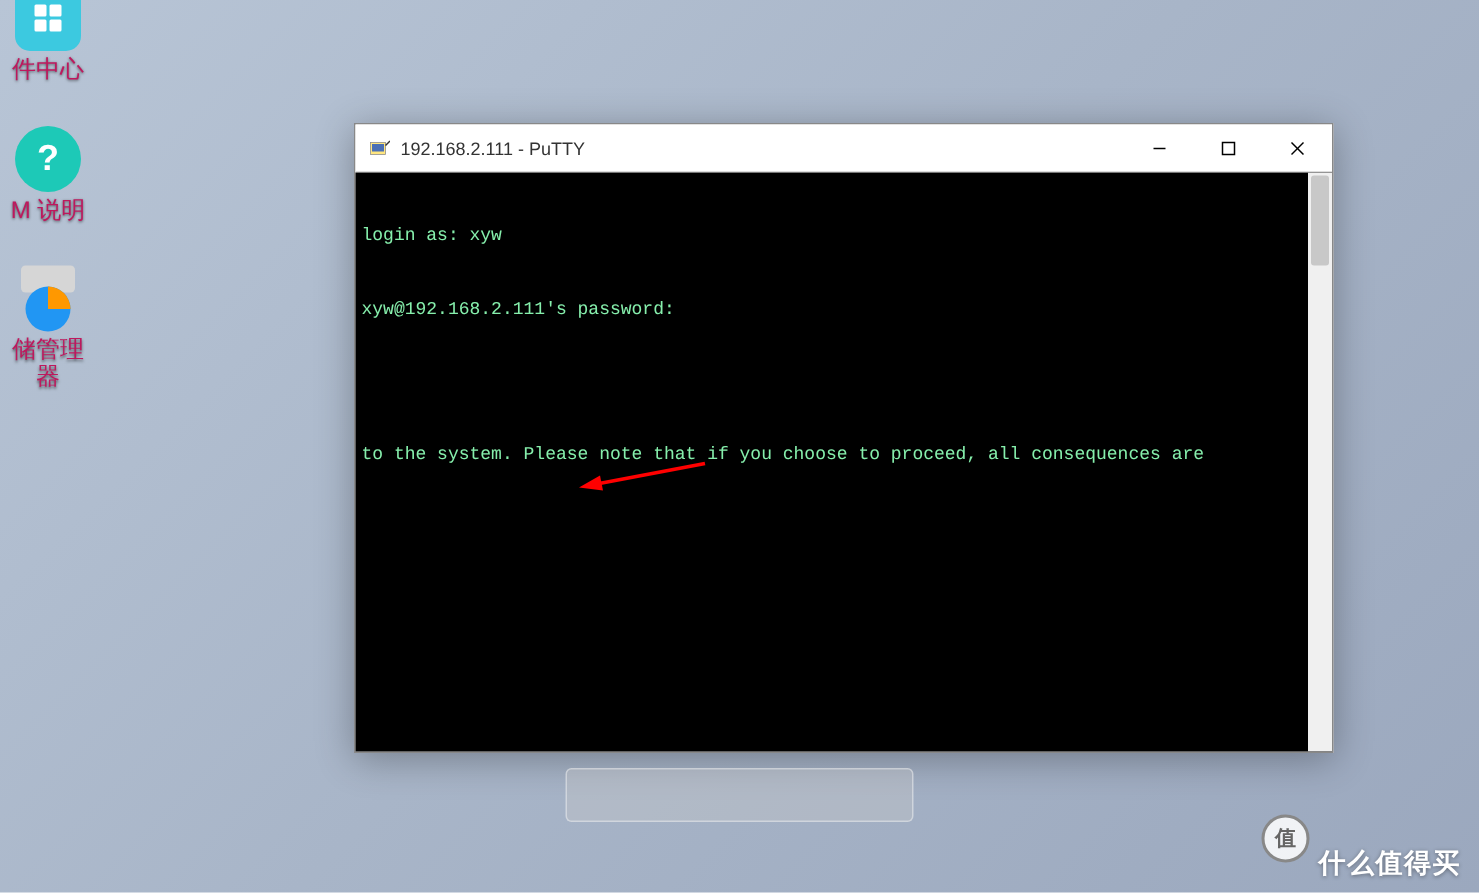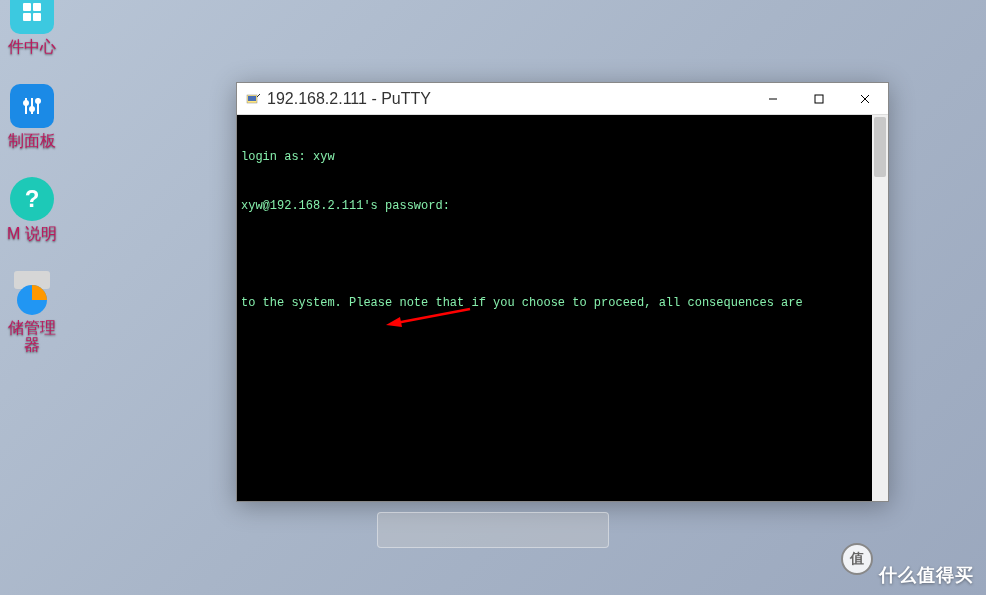--- a/index.html
+++ b/index.html
@@ -62,21 +62,21 @@
     box-shadow: 0 4px 24px rgba(0,0,0,.3);
     display: flex;
     flex-direction: column;
   }
   .titlebar {
     height: 32px;
     background: #fff;
     display: flex;
     align-items: center;
     padding-left: 8px;
-    font-size: 16px;
+    font-size: 12px;
     color: #333;
     border-bottom: 1px solid #ddd;
   }
   .titlebar .appicon {
     width: 16px; height: 16px;
     margin-right: 6px;
     display: flex; align-items: center; justify-content: center;
   }
   .titlebar .spacer { flex: 1; }
   .winbtn {
@@ -170,33 +170,20 @@
         <svg width="24" height="24" viewBox="0 0 24 24" fill="#fff">
             <rect x="3" y="3" width="8" height="8" rx="1"></rect>
             <rect x="13" y="3" width="8" height="8" rx="1"></rect>
             <rect x="3" y="13" width="8" height="8" rx="1"></rect>
             <rect x="13" y="13" width="8" height="8" rx="1"></rect>
           </svg>
       </div>
       <span class="lbl">件中心</span>
     </div>
     <div class="dicon">
-      <div class="box" style="background:#1b8ae6;">
-        <svg width="24" height="24" viewBox="0 0 24 24" fill="none" stroke="#fff" stroke-width="2">
-            <line x1="6" y1="4" x2="6" y2="20"></line>
-            <line x1="12" y1="4" x2="12" y2="20"></line>
-            <line x1="18" y1="4" x2="18" y2="20"></line>
-            <circle cx="6" cy="9" r="2" fill="#fff"></circle>
-            <circle cx="12" cy="15" r="2" fill="#fff"></circle>
-            <circle cx="18" cy="7" r="2" fill="#fff"></circle>
-          </svg>
-      </div>
-      <span class="lbl">制面板</span>
-    </div>
-    <div class="dicon">
       <div class="box" style="background:#1dc9b7; border-radius:50%;">
         <span style="font-size:24px;font-weight:bold;color:#fff;">?</span>
       </div>
       <span class="lbl">M 说明</span>
     </div>
     <div class="dicon">
       <div class="box" style="background:transparent; position:relative;">
         <div style="position:absolute;top:0;width:36px;height:18px;background:#d6d6d6;border-radius:3px;"></div>
         <svg width="34" height="34" viewBox="0 0 34 34" style="position:absolute;bottom:-2px;">
             <circle cx="17" cy="17" r="15" fill="#2196f3"></circle>

